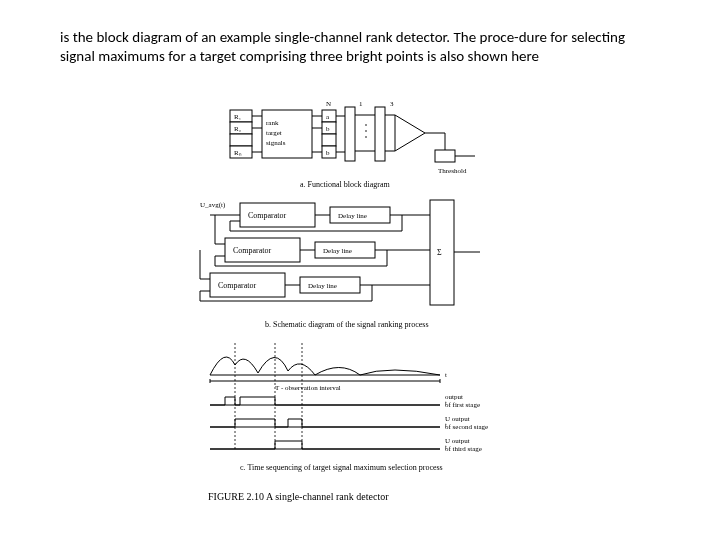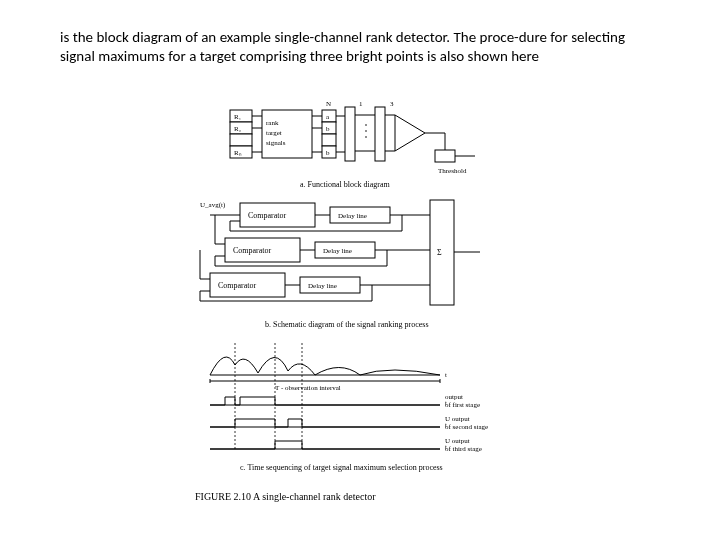--- a/index.html
+++ b/index.html
@@ -161,15 +161,15 @@
       <line class="stk" x1="30" y1="114" x2="260" y2="114"></line>
       <path class="stk" d="M30 114 L95 114 L95 106 L122 106 L122 114 L260 114"></path>
       <text class="lbl-sm" x="265" y="108">U output</text>
       <text class="lbl-sm" x="265" y="116">of third stage</text>
       <text class="lbl-sm" x="265" y="70">t</text>
       <text class="lbl-sm" x="265" y="92">t</text>
       <text class="lbl-sm" x="265" y="114">t</text>
       <text class="lbl" x="60" y="135">c. Time sequencing of target signal maximum selection process</text>
     </svg>
 
-    <div style="font-family:'Times New Roman',serif;font-size:10px;margin-top:6px;margin-left:15px">FIGURE 2.10  A single-channel rank detector</div>
+    <div style="font-family:'Times New Roman',serif;font-size:10px;margin-top:6px;margin-left:28px">FIGURE 2.10  A single-channel rank detector</div>
   </div>
 </div>
 
 </body></html>

